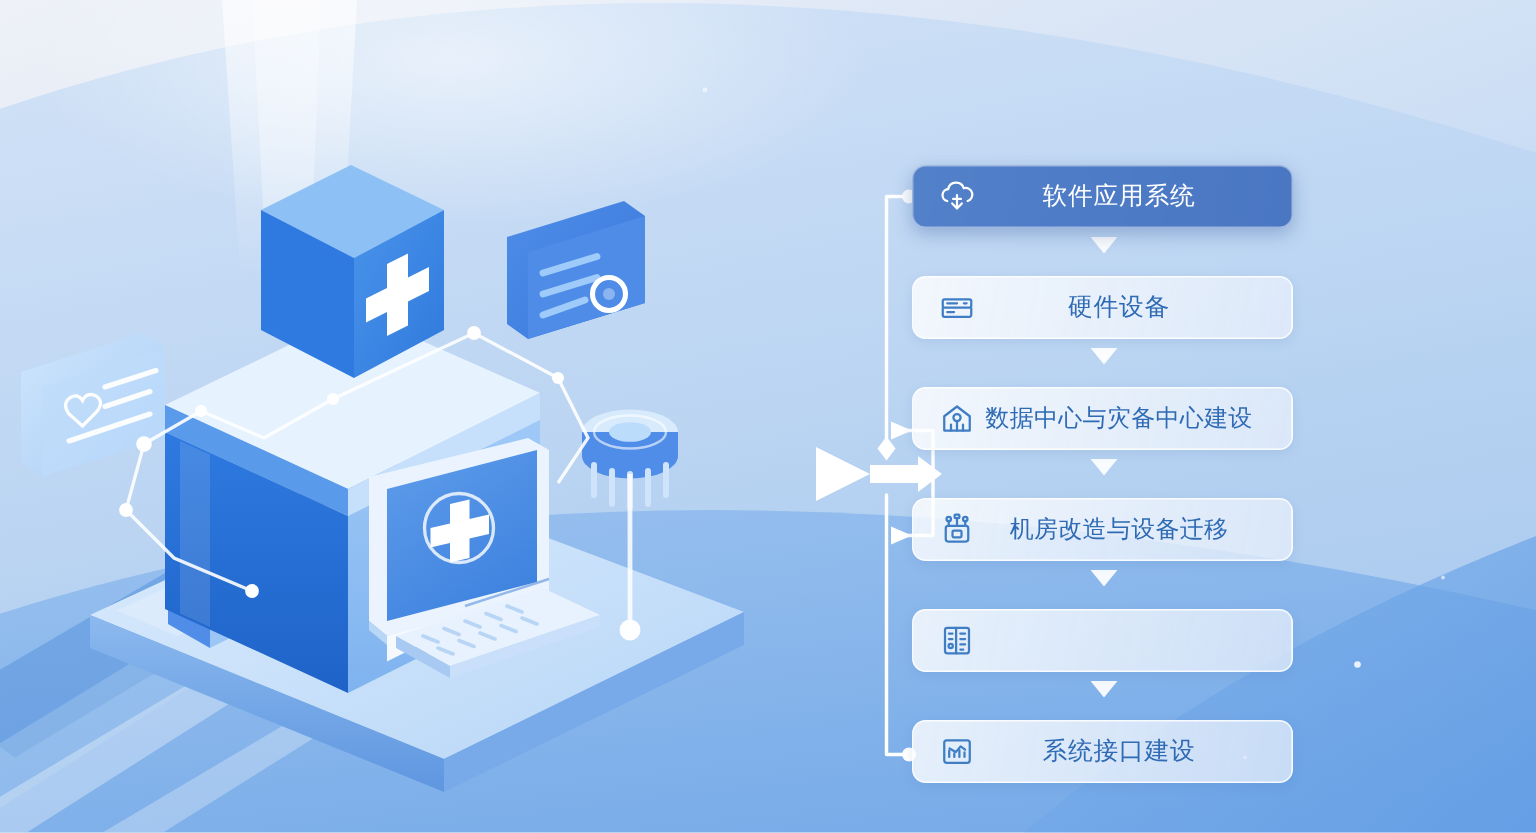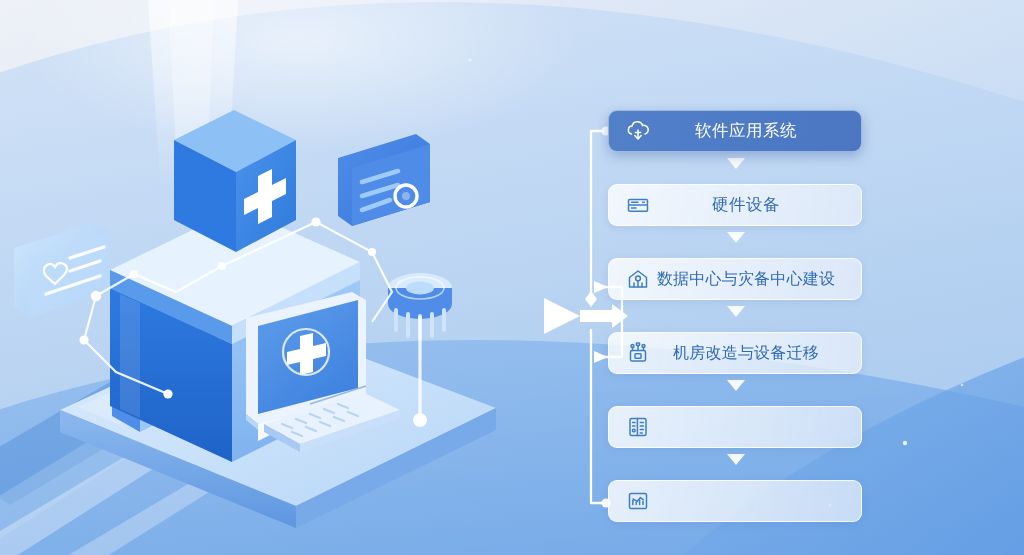--- a/index.html
+++ b/index.html
@@ -362,16 +362,17 @@
 
     <div class="card plain" style="top:480px">
       <svg class="ico" viewBox="0 0 26 26">
         <g fill="none" stroke="#3f7ec4" stroke-width="1.5" stroke-linecap="round" stroke-linejoin="round">
           <rect x="4.5" y="5.5" width="17" height="15" rx="1.6"></rect>
           <path d="M 7.8 16.6 L 7.8 12.4 M 11.2 16.6 L 11.2 14.2"></path>
           <path d="M 8 11 L 12.2 13.4 L 15.4 9.6 L 18.4 11.8"></path>
           <path d="M 14.6 16.6 L 14.6 12 M 18 16.6 L 18 13.6"></path>
         </g>
       </svg>
+      <span class="lbl">系统接口建设</span>
     </div>
 
   </div>
 </div>
 
 </body></html>

